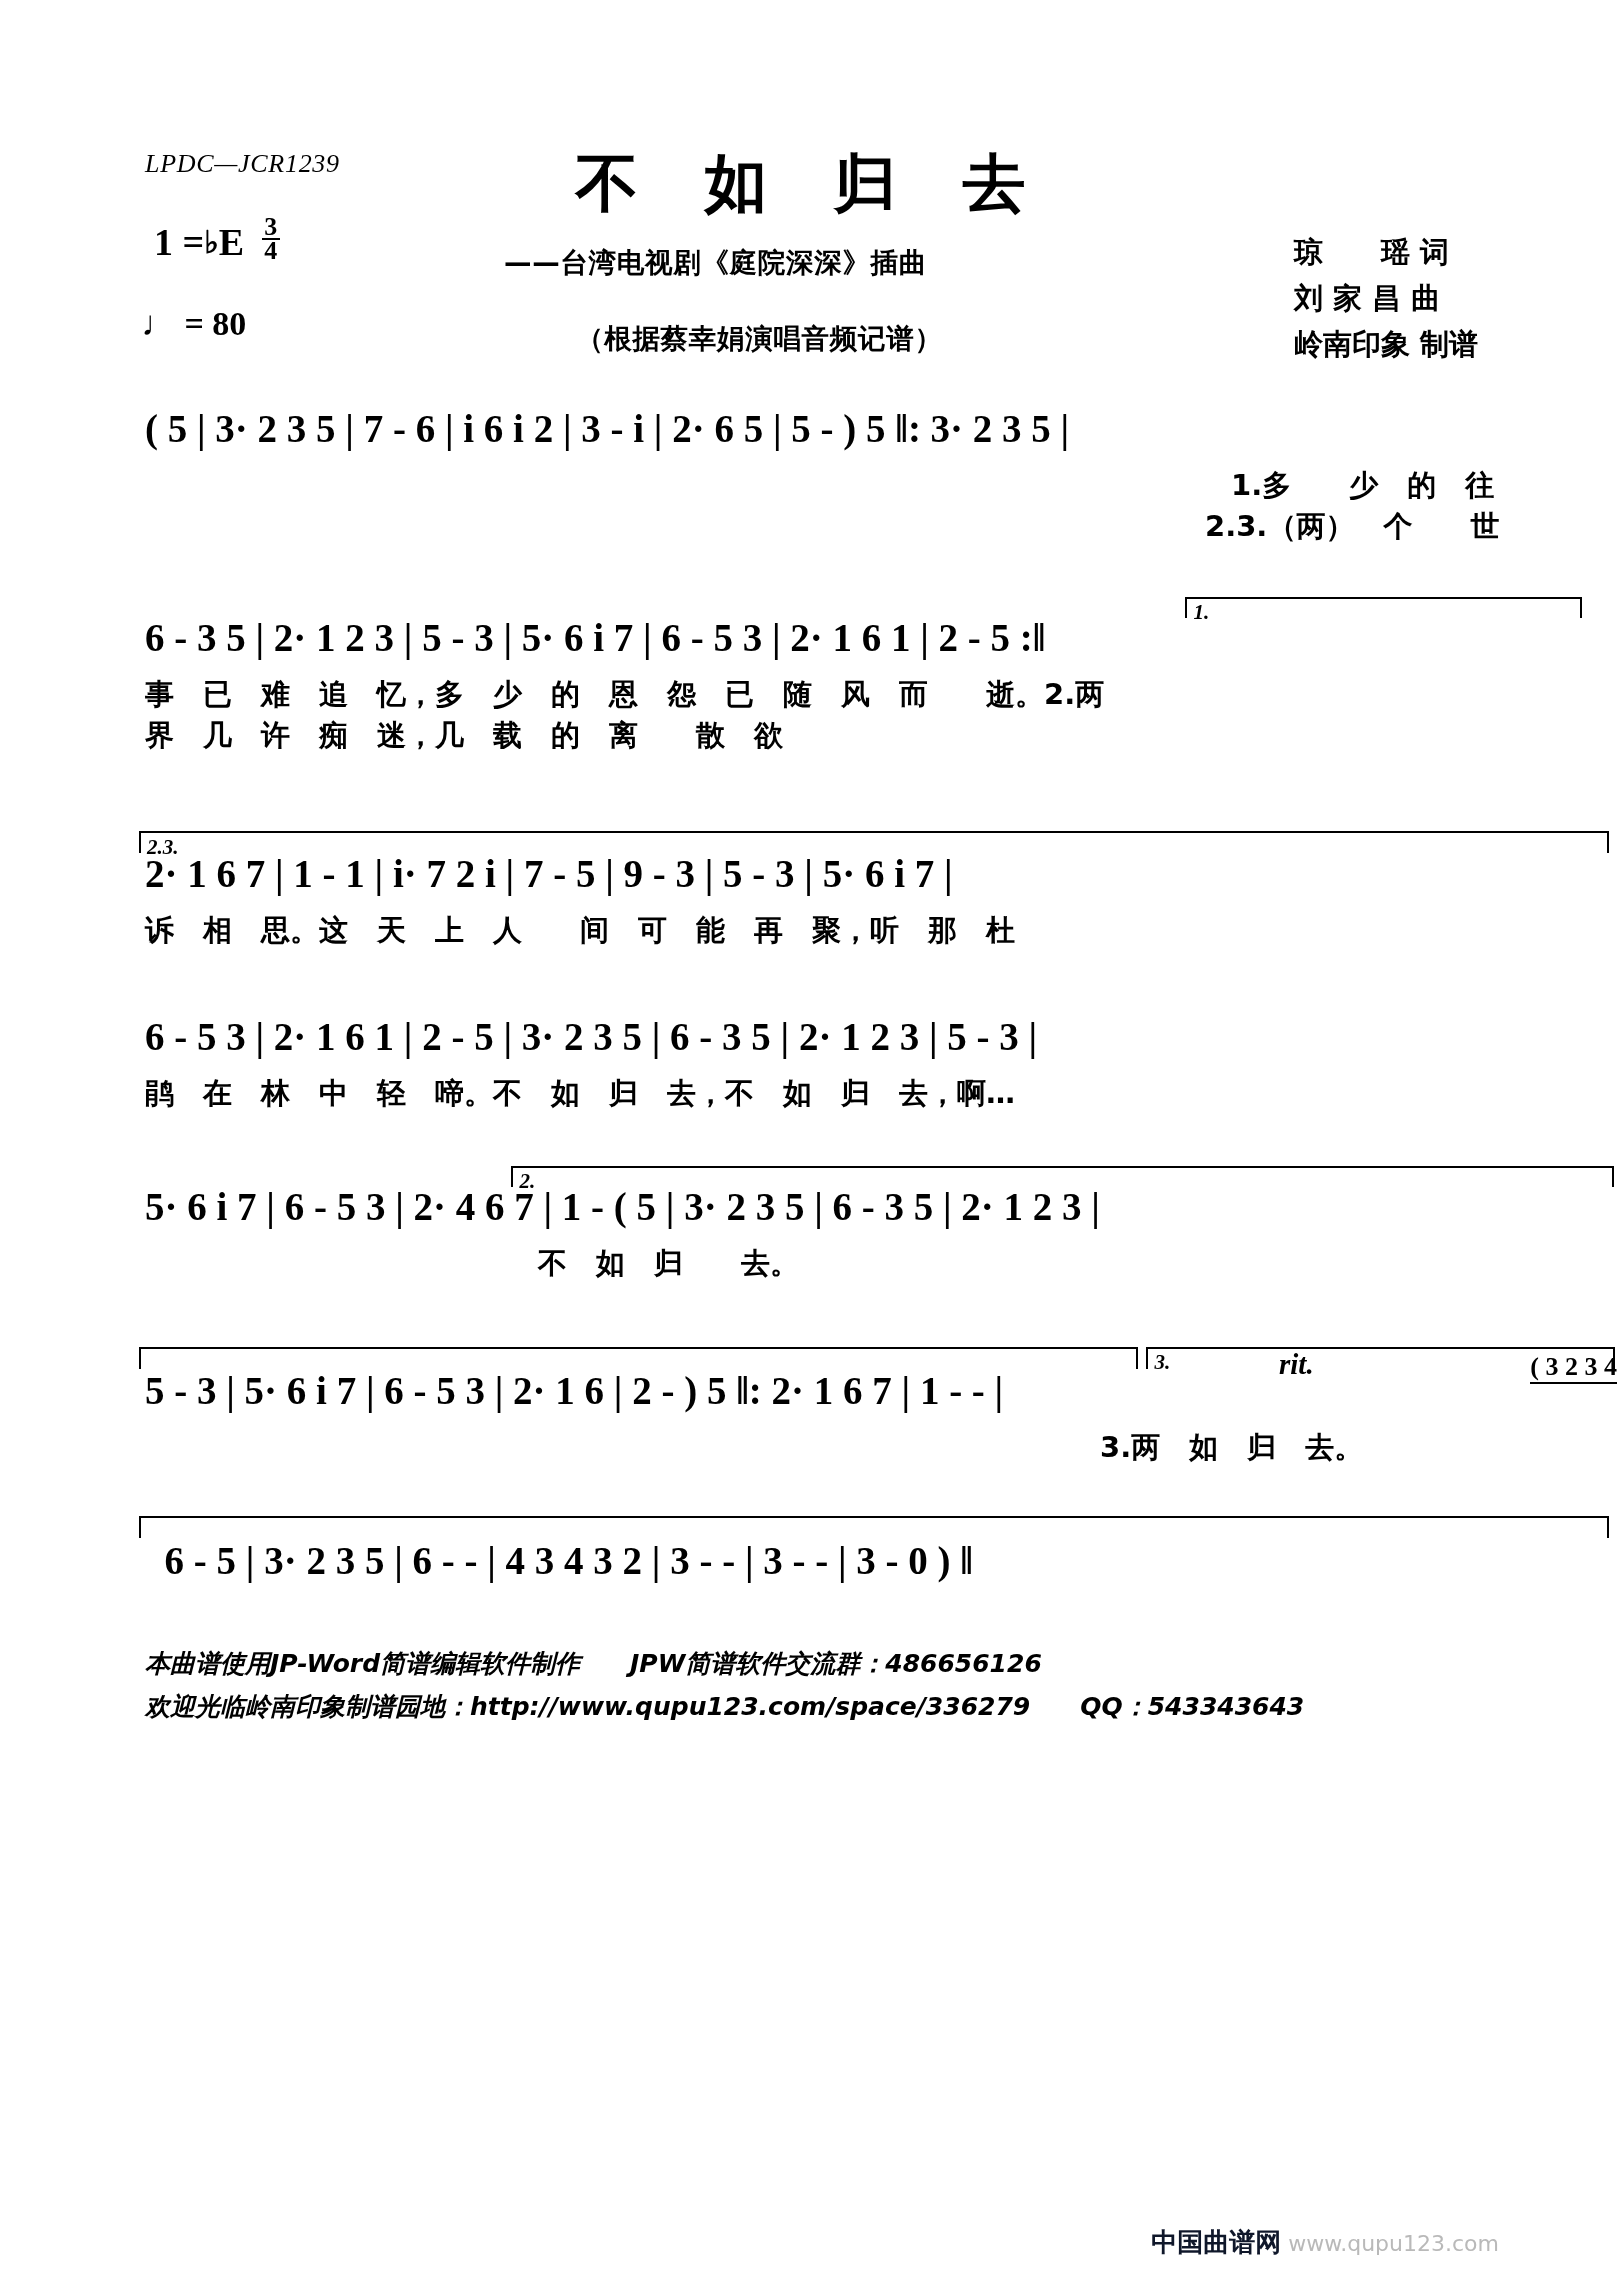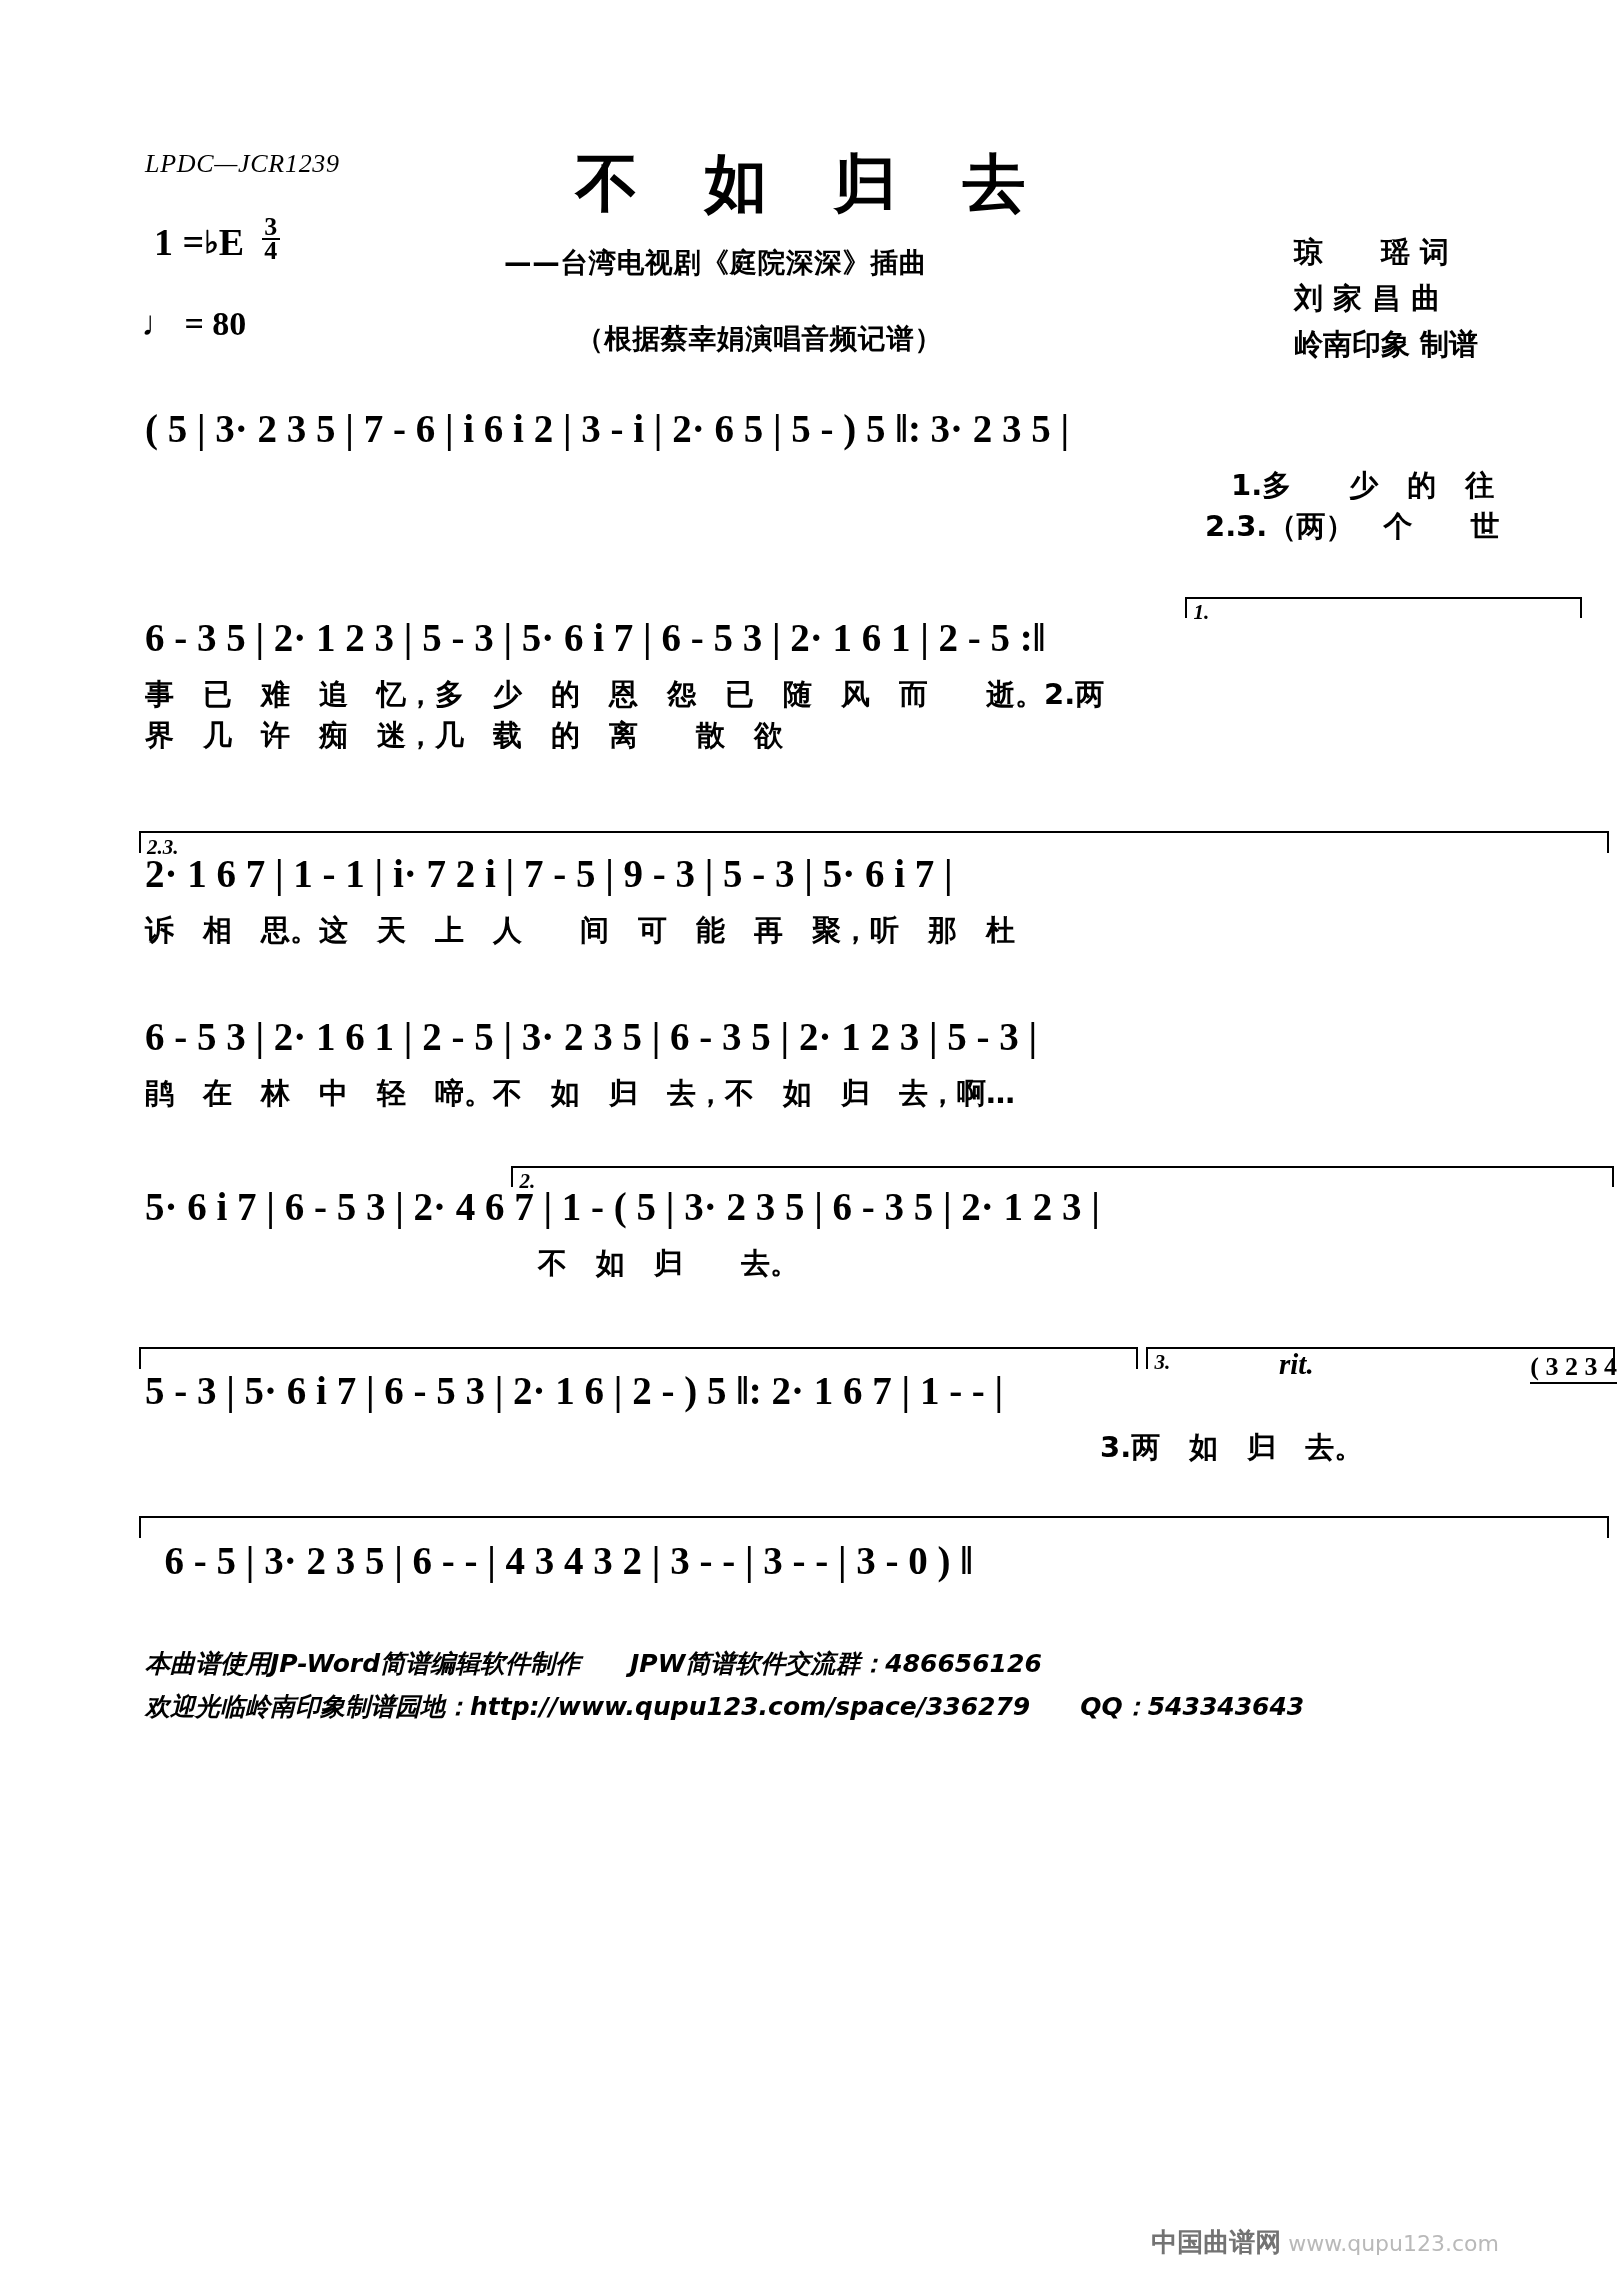--- a/index.html
+++ b/index.html
@@ -30,21 +30,21 @@
 
   
   .volta{position:absolute;border-top:2.6px solid #000;border-left:2.6px solid #000;height:19.6px;}
   .volta .lbl{position:absolute;left:6.5px;top:1.3px;font-size:21px;font-style:italic;font-weight:bold;}
   .voltafull{position:absolute;border-top:2.6px solid #000;border-left:2.6px solid #000;border-right:2.6px solid #000;height:19.6px;}
   .voltafull .lbl{position:absolute;left:6.5px;top:1.3px;font-size:21px;font-style:italic;font-weight:bold;}
 
   .footer{position:absolute;left:145px;top:1642px;font-size:25px;font-family:"DejaVu Sans",sans-serif;font-weight:bold;line-height:43px;font-style:italic;}
   .pagenum{position:absolute;left:0;top:2218px;width:1623px;text-align:center;font-size:29px;font-family:"Liberation Serif",serif;}
   .wm{position:absolute;right:124px;top:2225px;font-size:22px;color:#b9b9b9;font-family:"DejaVu Sans",sans-serif;}
-  .wm .red{color:#737373;font-weight:bold;font-size:26px;}
+  .wm .red{color:#0f172a;font-weight:bold;font-size:26px;}
 </style>
 </head>
 <body>
 
 <div class="page">
 
   <div class="catalog">LPDC—JCR1239</div>
   <div class="title">不 如 归 去</div>
   <div class="subtitle1">——台湾电视剧《庭院深深》插曲</div>
   <div class="subtitle2">（根据蔡幸娟演唱音频记谱）</div>

